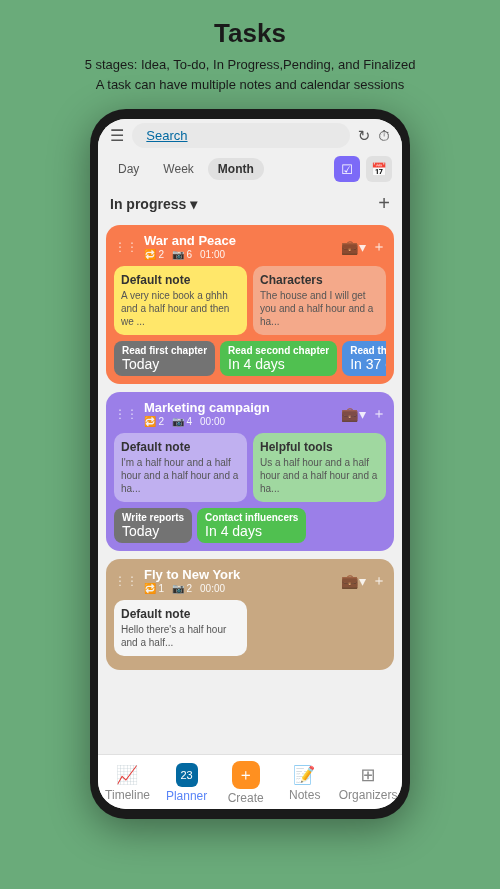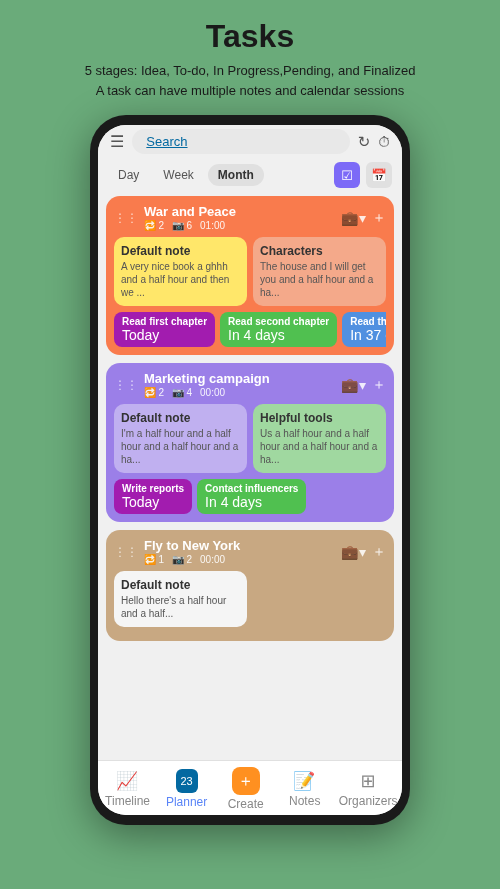--- a/index.html
+++ b/index.html
@@ -14,21 +14,21 @@
       align-items: center;
     }
 
     .page-header {
       text-align: center;
       padding: 18px 20px 10px;
       color: #1a1a1a;
     }
 
     .page-title {
-      font-size: 32px;
+      font-size: 26px;
       font-weight: 700;
       margin-bottom: 6px;
     }
 
     .page-subtitle {
       font-size: 13px;
       line-height: 1.5;
     }
 
     .phone-frame {
@@ -282,21 +282,21 @@
 
     .session-chip {
       border-radius: 8px;
       padding: 4px 8px;
       font-size: 10px;
       color: white;
       font-weight: 600;
       flex-shrink: 0;
     }
 
-    .chip-red { background: #a21caf; }
+    .chip-red { background: #737373; }
     .chip-green { background: #50c050; }
     .chip-blue { background: #5090e0; }
 
     .chip-label { font-weight: 700; }
     .chip-sub { font-size: 14px; font-weight: 400; }
 
     .bottom-nav {
       background: white;
       display: flex;
       justify-content: space-around;
@@ -385,20 +385,24 @@
       </div>
       <div class="date-tab active">
         <span>Month</span>
       </div>
       <div class="date-tab-icons">
         <div class="date-tab-icon active-icon">☑</div>
         <div class="date-tab-icon">📅</div>
       </div>
     </div>
 
+    <div class="section-header">
+      <span class="section-title">In progress ▾</span>
+      <span class="section-add">+</span>
+    </div>
 
     <div class="tasks-scroll">
 
       <div class="task-card orange">
         <div class="task-card-header">
           <div class="task-card-title-row">
             <span class="drag-dots">⋮⋮</span>
             <div>
               <div class="task-name">War and Peace</div>
               <div class="task-meta">

